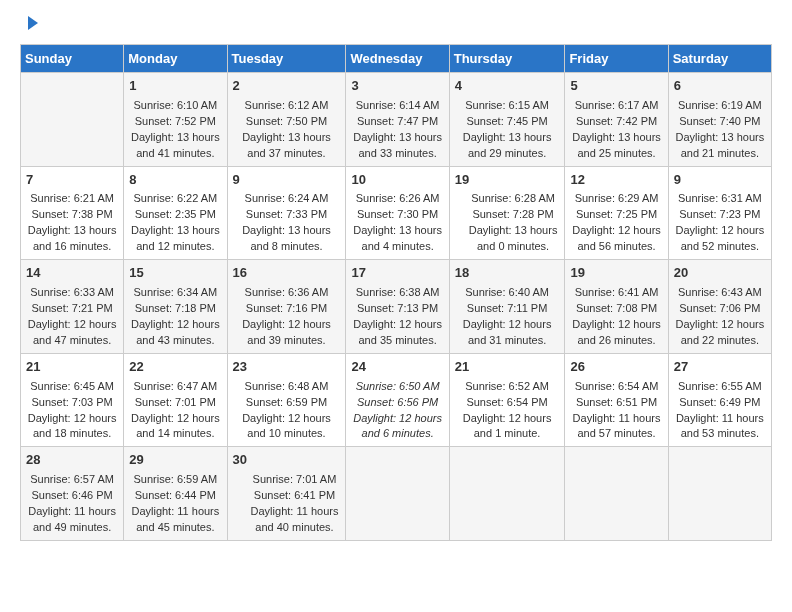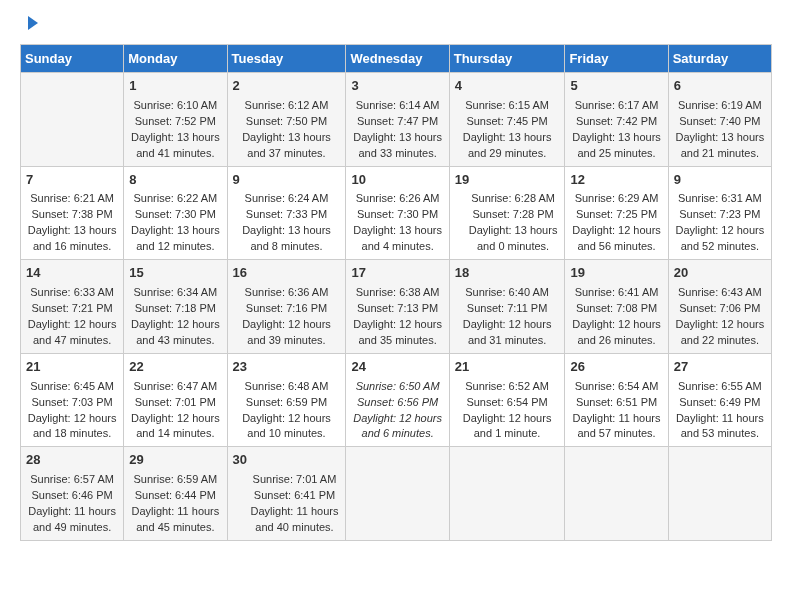--- a/index.html
+++ b/index.html
@@ -172,21 +172,21 @@
         <td>
           <span class="day-number">7</span>
           <div class="day-info" style="white-space: pre-line;">Sunrise: 6:21 AM
 Sunset: 7:38 PM
 Daylight: 13 hours
 and 16 minutes.</div>
         </td>
         <td>
           <span class="day-number">8</span>
           <div class="day-info" style="white-space: pre-line;">Sunrise: 6:22 AM
-Sunset: 7:30 PM
+Sunset: 2:35 PM
 Daylight: 13 hours
 and 12 minutes.</div>
         </td>
         <td>
           <span class="day-number">9</span>
           <div class="day-info" style="white-space: pre-line;">Sunrise: 6:24 AM
 Sunset: 7:33 PM
 Daylight: 13 hours
 and 8 minutes.</div>
         </td>

